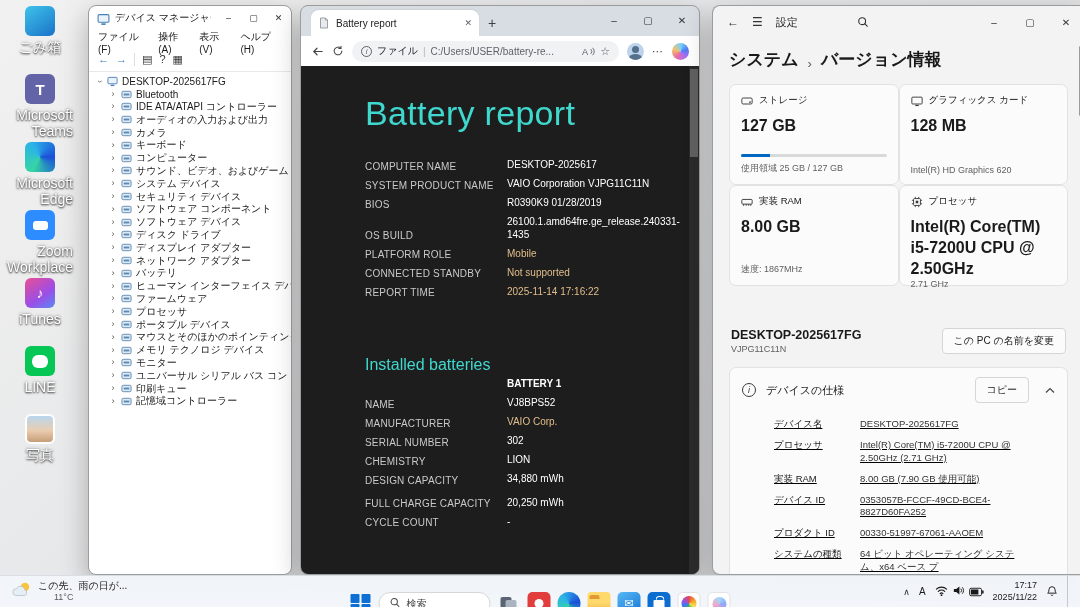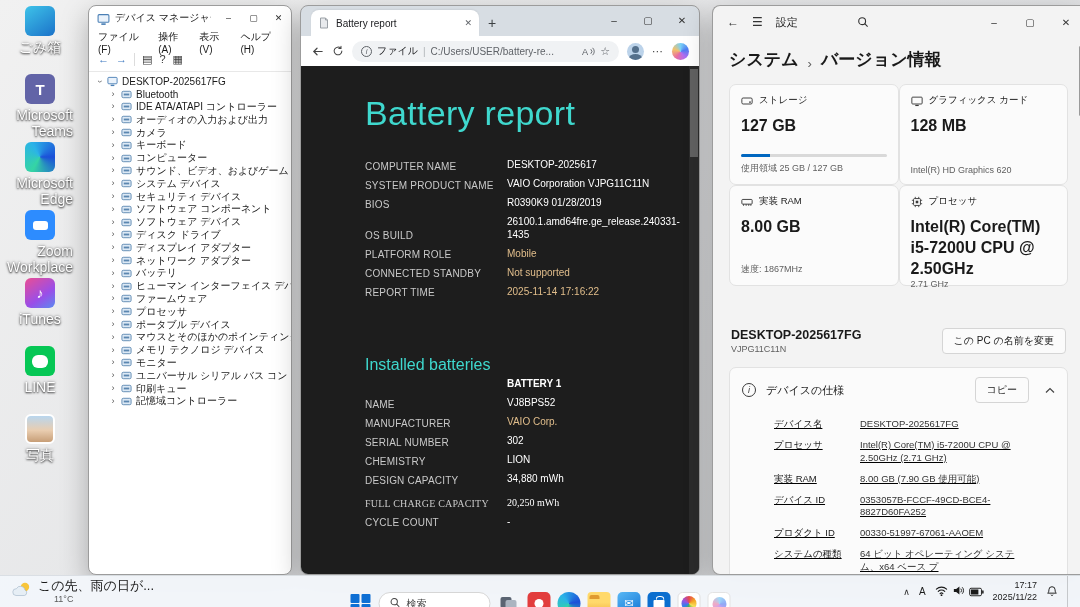--- a/index.html
+++ b/index.html
@@ -75,21 +75,21 @@
   .avatar::before{content:"";position:absolute;left:5px;top:3px;width:7px;height:7px;border-radius:50%;background:#54708c;}
   .avatar::after{content:"";position:absolute;left:2px;top:11px;width:13px;height:8px;border-radius:50%;background:#54708c;}
   .dots{color:#444;font-size:11px;letter-spacing:1px;cursor:pointer;}
   .copilot{width:17px;height:17px;border-radius:50%;flex:none;cursor:pointer;
            background:conic-gradient(#7ad0f5,#4f7df2,#b36df0,#e86da0,#f2c26b,#7ad0f5);}
   .edge-page{flex:1;background:#1d1d1d;position:relative;overflow:hidden;}
   .page-inner{position:absolute;inset:0;padding:16px 34px 0 64px;color:#eee;}
   .br-title{font-size:34px;font-weight:200;color:#3fd8ce;letter-spacing:.3px;margin:12px 0 26px;}
   .kv{font-size:10px;}
   .kvrow{display:flex;align-items:flex-end;margin-bottom:6.5px;}
-  .kvrow.gap{margin-top:11px;font-family:Liberation Serif, serif;}
+  .kvrow.gap{margin-top:11px;}
   .kvrow .k{width:142px;flex:none;color:#c9c9c9;letter-spacing:.2px;}
   .kvrow .v{color:#fff;max-width:182px;line-height:1.25;}
   .kvrow .v.accent{color:#e0bd8b;}
   .bsec-title{font-size:16px;color:#3fd8ce;font-weight:400;margin:58px 0 4px;}
   .bsec-sub{font-size:10px;color:#8a8a8a;margin-bottom:15px;}
   .bhead{display:flex;font-size:10px;font-weight:bold;color:#fff;margin-bottom:8px;}
   .bhead .k{width:142px;flex:none;}
   .page-scrollbar{position:absolute;right:0;top:0;bottom:0;width:10px;background:#2b2b2b;}
   .page-thumb{position:absolute;right:1px;top:3px;width:8px;height:88px;background:#616161;cursor:pointer;}
 
@@ -132,21 +132,21 @@
   .specrow{display:flex;align-items:flex-start;margin-bottom:8px;font-size:9.5px;}
   .specrow .sk{width:86px;flex:none;color:#191919;}
   .specrow .sv{color:#333;max-width:170px;line-height:1.35;}
   .s-scroll{position:absolute;right:2px;top:40px;width:3px;height:70px;background:#9a9a9a;border-radius:2px;cursor:pointer;}
 
   
   .taskbar{position:absolute;left:0;bottom:0;width:1080px;height:32px;background:rgba(243,246,250,.96);
            border-top:1px solid rgba(110,120,130,.18);display:flex;align-items:center;z-index:50;}
   .tb-weather{display:flex;align-items:center;gap:6px;padding:0 12px;height:100%;cursor:pointer;}
   .wtext{display:flex;flex-direction:column;line-height:1.2;}
-  .wl1{font-size:13px;color:#1a1a1a;}
+  .wl1{font-size:10px;color:#1a1a1a;}
   .wl2{font-size:9px;color:#5a5a5a;margin-left:16px;}
   .tb-center{position:absolute;left:50%;top:12px;height:100%;transform:translateX(-50%);
              display:flex;align-items:center;gap:7px;}
   .start{width:22px;height:22px;display:grid;grid-template-columns:9px 9px;grid-template-rows:9px 9px;
          gap:1.5px;place-content:center;cursor:pointer;}
   .start i{background:#0e6fd4;border-radius:1px;}
   .tb-search{height:23px;background:#fff;border:1px solid #d6d6d6;border-radius:12px;display:flex;
              align-items:center;gap:6px;padding:0 10px;width:112px;cursor:pointer;}
   .tb-search span{font-size:10px;color:#3a3a3a;}
   .tbi{width:23px;height:23px;border-radius:5px;position:relative;flex:none;cursor:pointer;}

